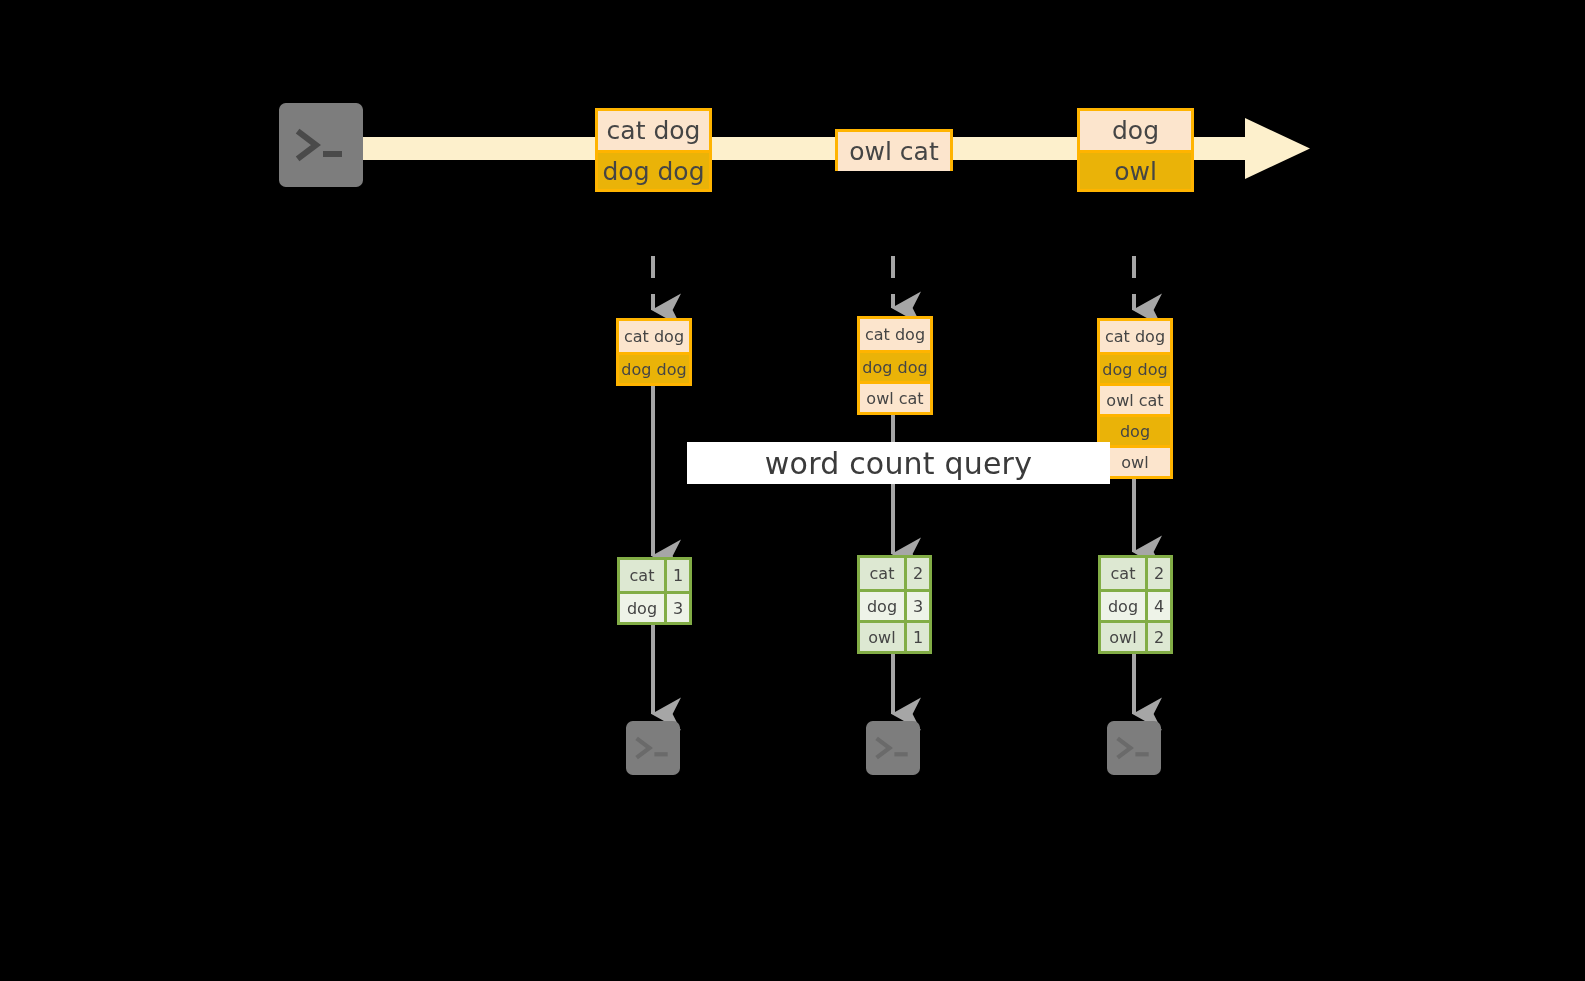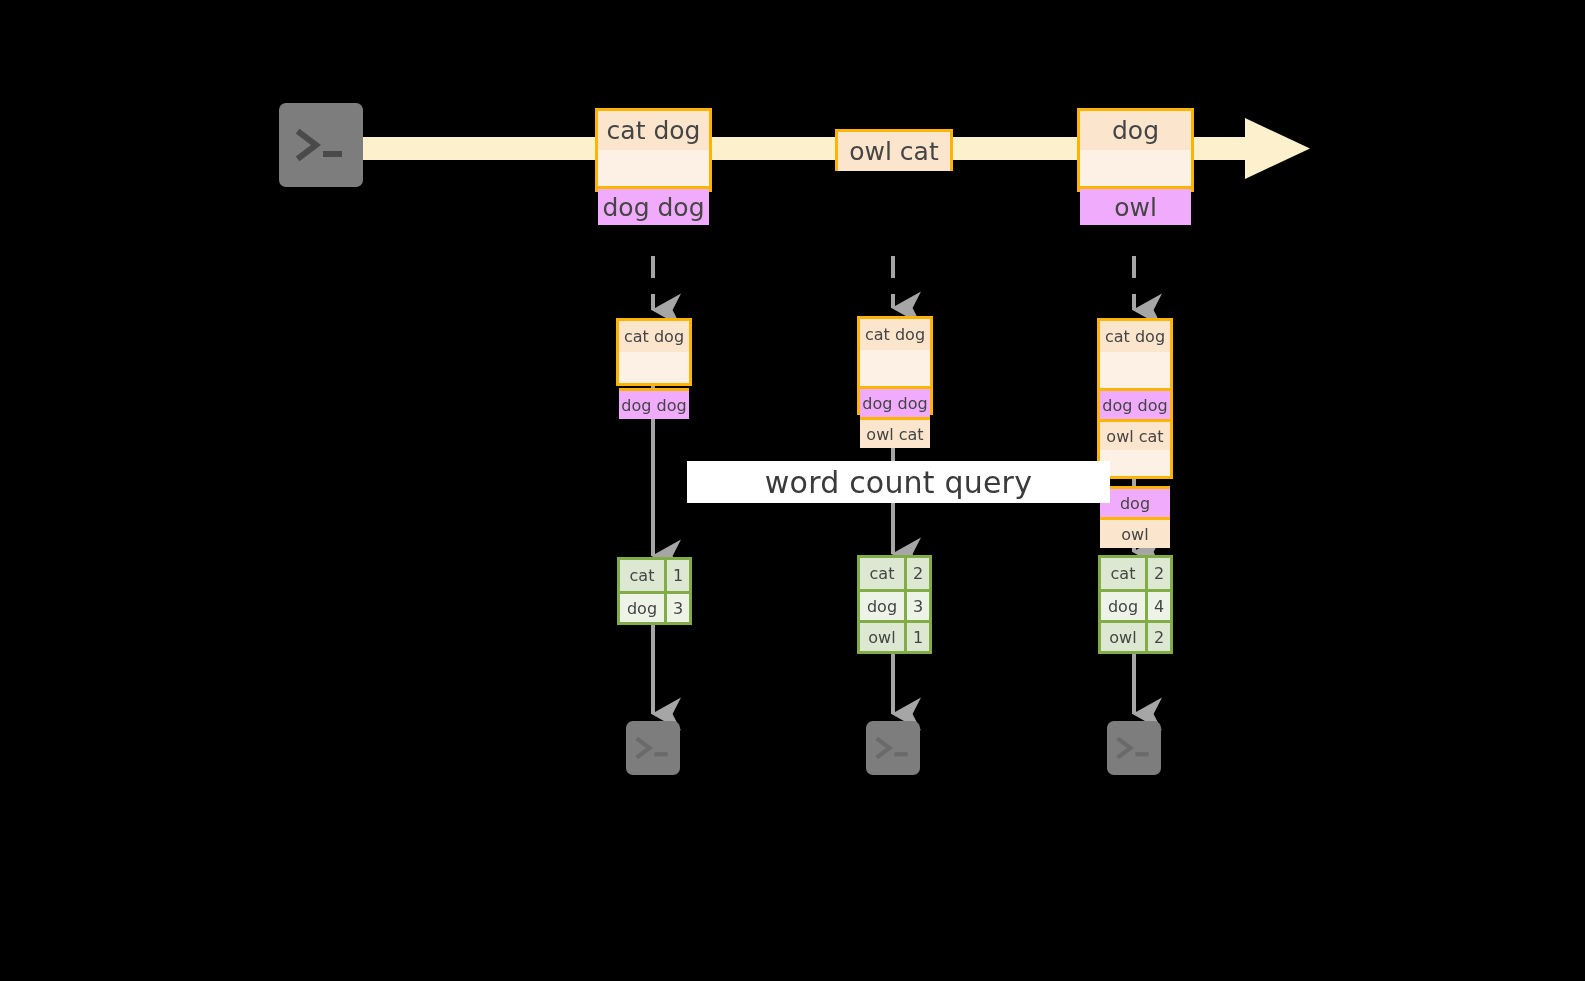--- a/index.html
+++ b/index.html
@@ -45,21 +45,21 @@
     box-sizing:border-box;
     background:#fdf1e6;
   }
   .ebox .row{
     box-sizing:border-box;
     display:flex;align-items:center;justify-content:center;
     color:#454545;
     white-space:nowrap;
   }
   .ebox .row.dark{background:#fce5cd;}
-  .ebox .row.light{background:#f0abfc;margin-top:36px;}
+  .ebox .row.light{background:#eab308;}
   .ebox .row + .row{border-top:3px solid #ffb400;}
 
   
   .ebox.big .row{height:39px;font-size:25px;}
   
   .ebox.small .row{height:31px;font-size:16px;}
 
   
   .gtable{
     position:absolute;
@@ -162,21 +162,21 @@
   </div>
 
   <div class="ebox small" style="left:1097px;top:318px;width:76px;height:161px;">
     <div class="row dark">cat dog</div>
     <div class="row light">dog dog</div>
     <div class="row dark">owl cat</div>
     <div class="row light">dog</div>
     <div class="row dark">owl</div>
   </div>
 
-  <div class="banner" style="left:687px;top:461px;width:423px;height:42px;">
+  <div class="banner" style="left:687px;top:442px;width:423px;height:42px;">
     <span>word count query</span>
   </div>
 
   <div class="gtable" style="left:617px;top:557px;width:75px;height:68px;">
     <div class="trow dark">
       <div class="c key">cat</div>
       <div class="c val">1</div>
     </div>
     <div class="trow light">
       <div class="c key">dog</div>

